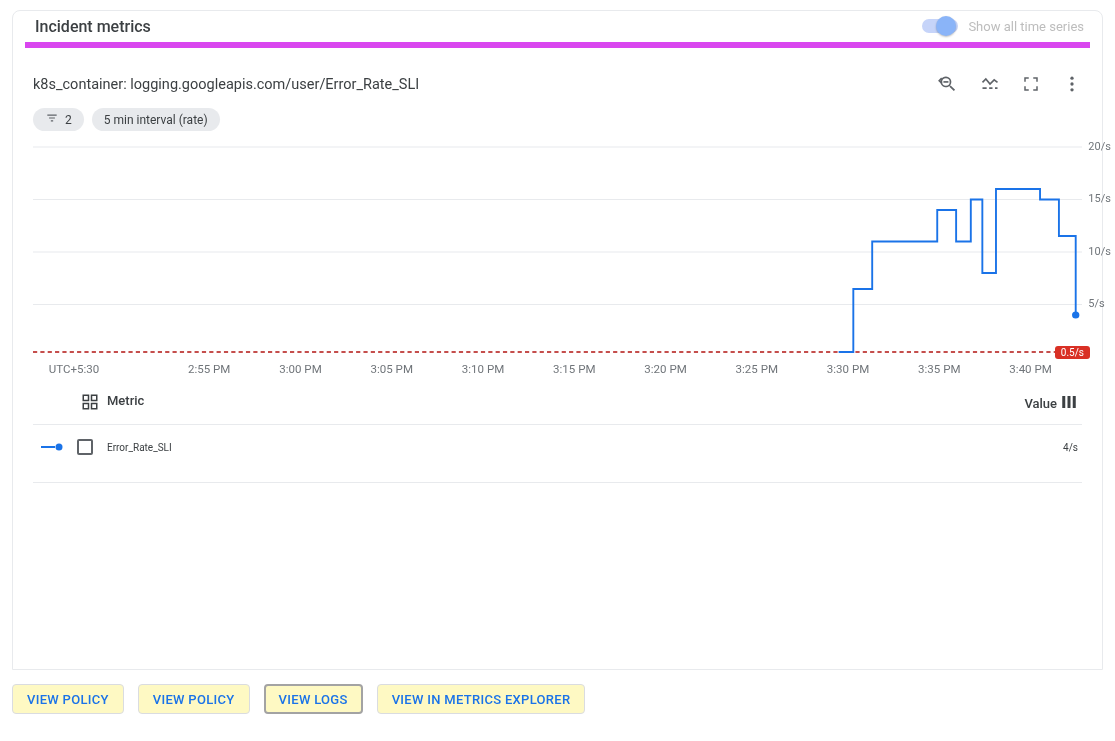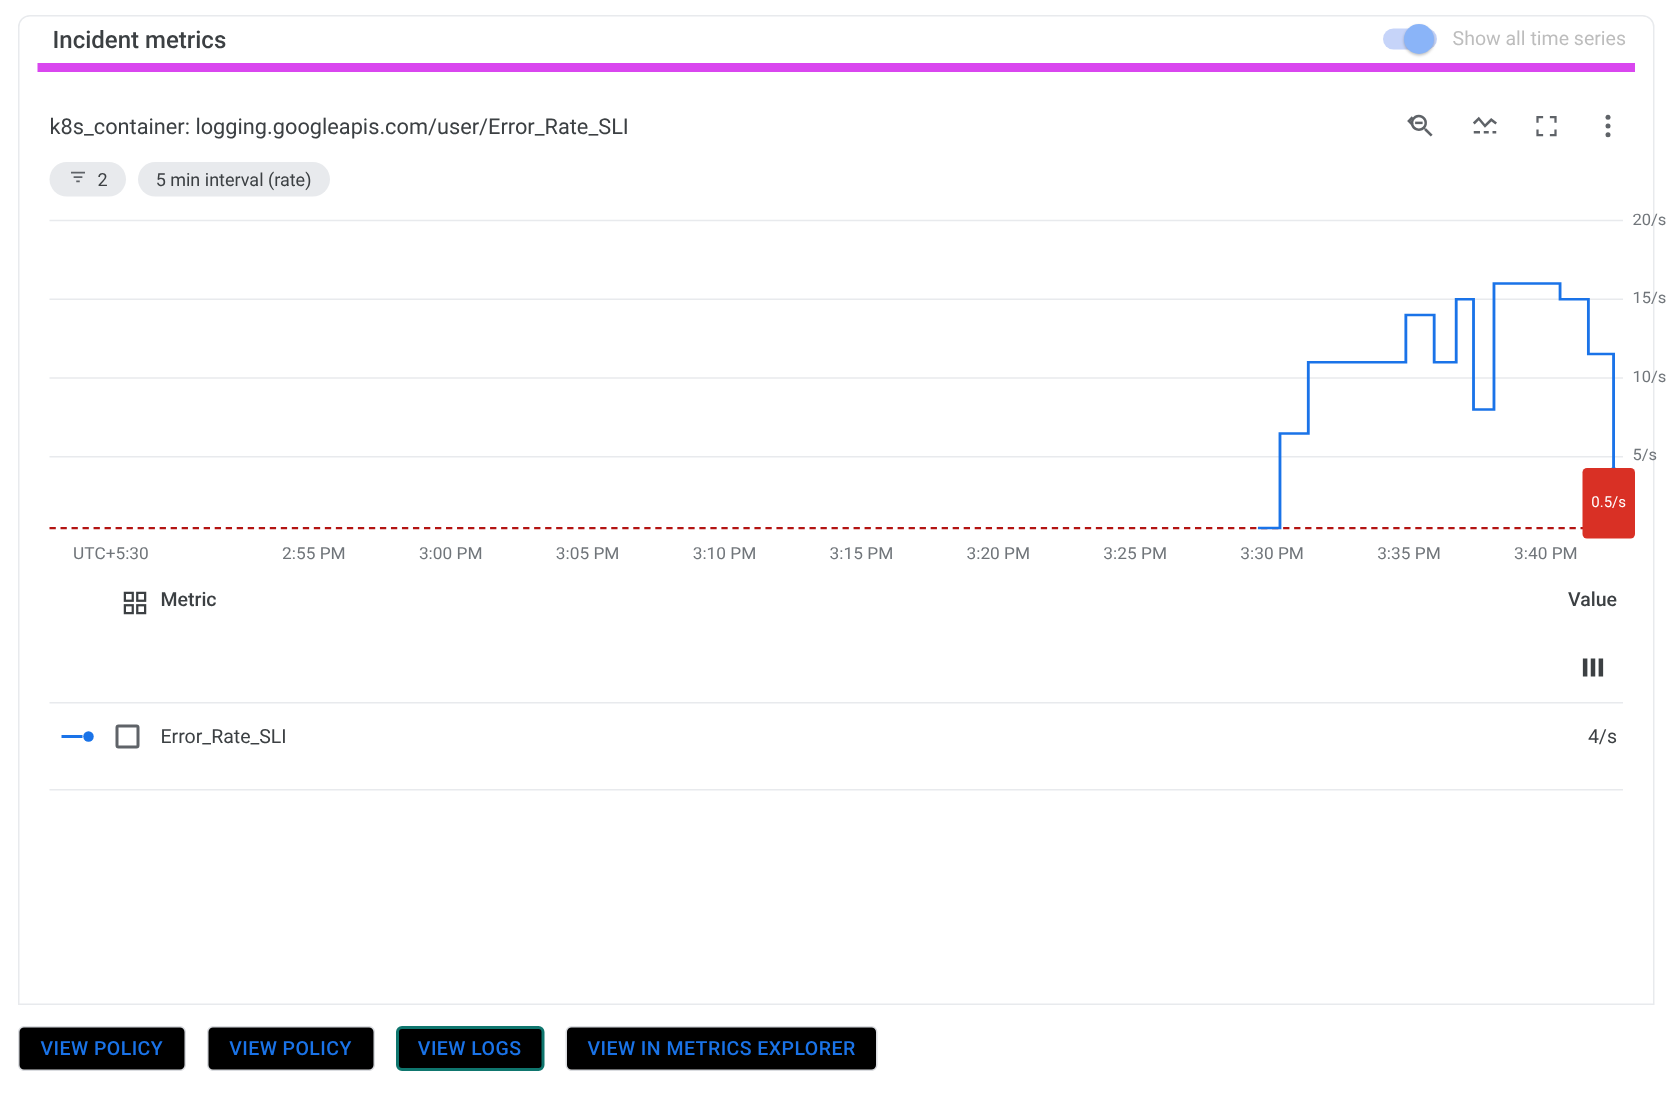--- a/index.html
+++ b/index.html
@@ -33,43 +33,43 @@
   .chart-title { font-size: 14.5px; color: #3c4043; }
   .icon-row { display: flex; gap: 22px; color: #5f6368; }
   .icon-btn { cursor: pointer; display:flex; align-items:center; }
   .chips { display: flex; gap: 8px; margin-bottom: 8px; }
   .chip { background: #e8eaed; border-radius: 16px; padding: 3px 12px; font-size: 12px; color: #3c4043; display:flex; align-items:center; gap:6px; }
   .chart-area { position: relative; height: 242px; margin-top: 4px; }
   .chart-svg { width: 100%; height: 100%; display:block; }
   .threshold-badge {
     position: absolute; right: -8px; bottom: 22px;
     background: #d93025; color: #fff; font-size: 10px;
-    padding: 18px 6px; border-radius: 3px;
+    padding: 1px 6px; border-radius: 3px;
   }
   .legend-head { display:flex; justify-content:space-between; border-bottom:1px solid #e8eaed; padding: 12px 4px 10px 48px; font-size:13px; font-weight:500; color:#3c4043; }
   .legend-head-left { display:flex; gap:8px; }
-  .legend-head-right { display:flex; align-items:center; gap:28px;flex-direction:column; }
-  .legend-row { display:flex; justify-content:space-between; align-items:center; padding: 14px 4px 27px 8px; border-bottom:1px solid #e8eaed; font-size:13px; }
+  .legend-head-right { display:flex; align-items:center; gap:3px; }
+  .legend-row { display:flex; justify-content:space-between; align-items:center; padding: 14px 4px 27px 8px; border-bottom:1px solid #e8eaed; font-size:10px; }
   .legend-row-left { display:flex; align-items:center; gap:14px; }
   .series-marker { display:flex; align-items:center; color:#1a73e8; }
   .checkbox { width:16px; height:16px; border:2px solid #5f6368; border-radius:2px; cursor:pointer; }
   .button-row { display:flex; gap:14px; margin: 14px 0 0 0; }
   .btn {
     border: 1px solid #dadce0;
-    background: #000000;
+    background: #fef9c3;
     color: #1a73e8;
     font-size: 13px;
     font-weight: 500;
     letter-spacing: 0.3px;
     padding: 7px 14px 6px 14px;
     border-radius: 4px;
     cursor: pointer;
     font-family: inherit;
   }
-  .btn.active { border: 2px solid #0f766e; padding: 6px 13px 5px 13px; }
+  .btn.active { border: 2px solid #a3a3a3; padding: 6px 13px 5px 13px; }
   svg { overflow: visible; }
 </style>
 </head>
 <body>
 
 <div class="page">
   <div class="card">
     <div class="header-row">
       <div class="header-title">Incident metrics</div>
       <div class="toggle-wrap">

